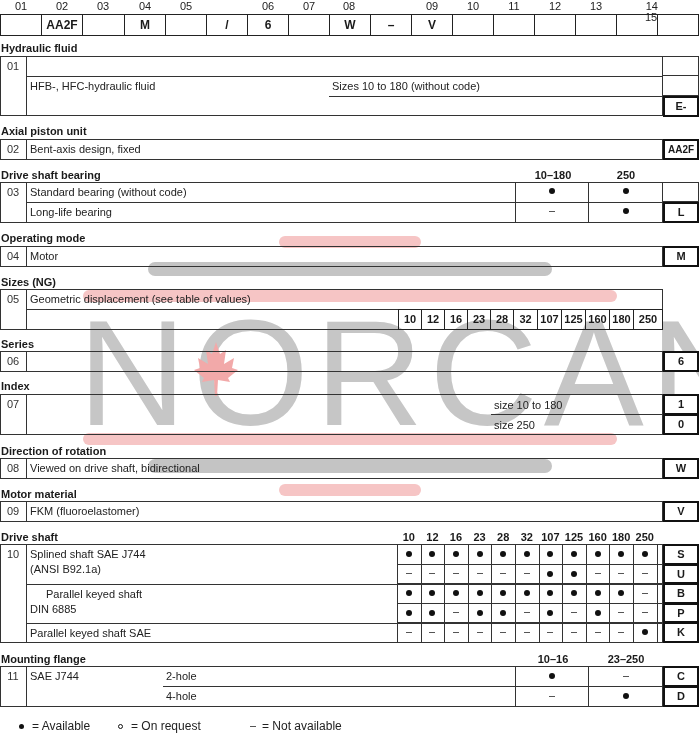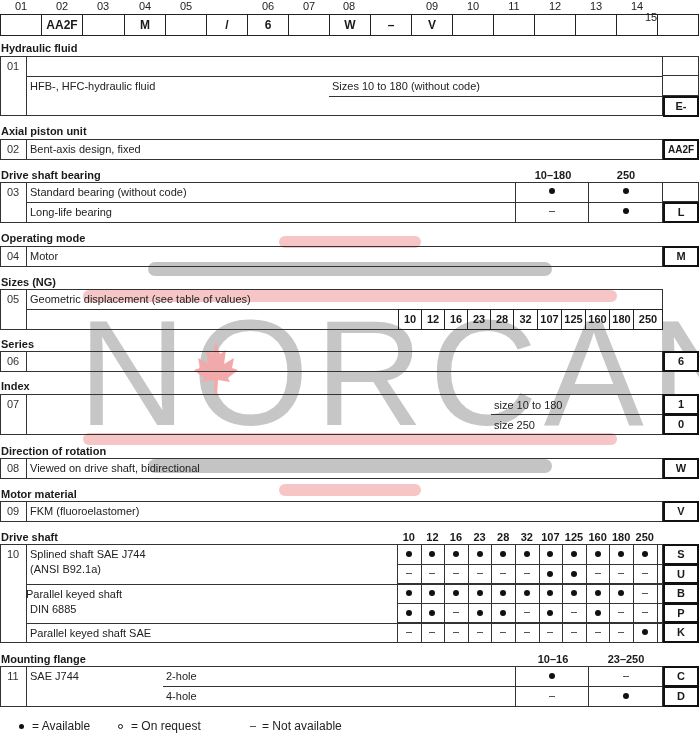--- a/index.html
+++ b/index.html
@@ -51,21 +51,21 @@
   <div class="hdr-num" style="left:124px;">04</div>
   <div class="hdr-num" style="left:165px;">05</div>
   <div class="hdr-num" style="left:247px;">06</div>
   <div class="hdr-num" style="left:288px;">07</div>
   <div class="hdr-num" style="left:328px;">08</div>
   <div class="hdr-num" style="left:411px;">09</div>
   <div class="hdr-num" style="left:452px;">10</div>
   <div class="hdr-num" style="left:493px;">11</div>
   <div class="hdr-num" style="left:534px;">12</div>
   <div class="hdr-num" style="left:575px;">13</div>
-  <div class="hdr-num" style="left:616px;">14</div>
+  <div class="hdr-num" style="left:616px;text-align:right;">14</div>
   <div class="hdr-num" style="left:630px;margin-top:11px;">15</div>
 </div>
 <div class="code-row" style="width:699px;">
   <div class="code-cell" style="width:41px;"></div>
   <div class="code-cell" style="width:41px;">AA2F</div>
   <div class="code-cell" style="width:42px;"></div>
   <div class="code-cell" style="width:41px;">M</div>
   <div class="code-cell" style="width:41px;"></div>
   <div class="code-cell" style="width:41px;">/</div>
   <div class="code-cell" style="width:41px;">6</div>
@@ -188,21 +188,21 @@
       <div class="sizehdr" style="left: 585.8px; top: 531px; width: 23.6px;">160</div>
       <div class="sizehdr" style="left: 609.4px; top: 531px; width: 23.6px;">180</div>
       <div class="sizehdr" style="left: 633px; top: 531px; width: 23.6px;">250</div>
     </div>
 <div class="box" style="left:0;top:544px;width:663px;height:99px;"></div>
 <div class="num" style="top:548px;">10</div>
 <div class="vline" style="left:26px;top:544px;height:99px;"></div>
 <div class="txt" style="left:30px;top:548px;">Splined shaft SAE J744</div>
 <div class="txt" style="left:30px;top:563px;">(ANSI B92.1a)</div>
 <div class="hline" style="left:26px;top:584px;width:637px;"></div>
-<div class="txt" style="left:26px;top:588px;">Parallel keyed shaft</div>
+<div class="txt" style="left:46px;top:588px;">Parallel keyed shaft</div>
 <div class="txt" style="left:30px;top:603px;">DIN 6885</div>
 <div class="hline" style="left:26px;top:623px;width:637px;"></div>
 <div class="txt" style="left:30px;top:627px;">Parallel keyed shaft SAE</div>
 <div id="ds-grid">
       <div class="vline" style="left: 397px; top: 544px; height: 99px;"></div>
       <div class="vline" style="left: 420.6px; top: 544px; height: 99px;"></div>
       <div class="vline" style="left: 444.2px; top: 544px; height: 99px;"></div>
       <div class="vline" style="left: 467.8px; top: 544px; height: 99px;"></div>
       <div class="vline" style="left: 491.4px; top: 544px; height: 99px;"></div>
       <div class="vline" style="left: 515px; top: 544px; height: 99px;"></div>

